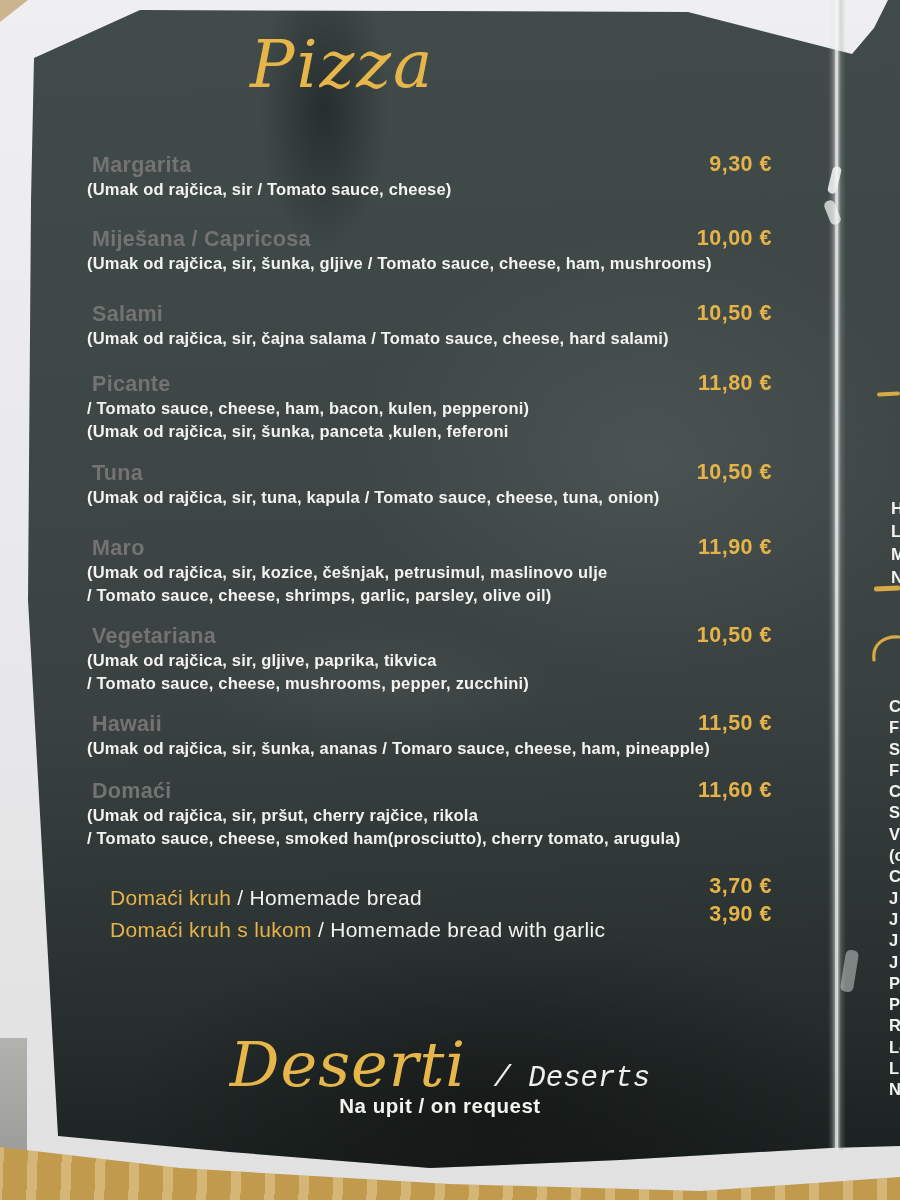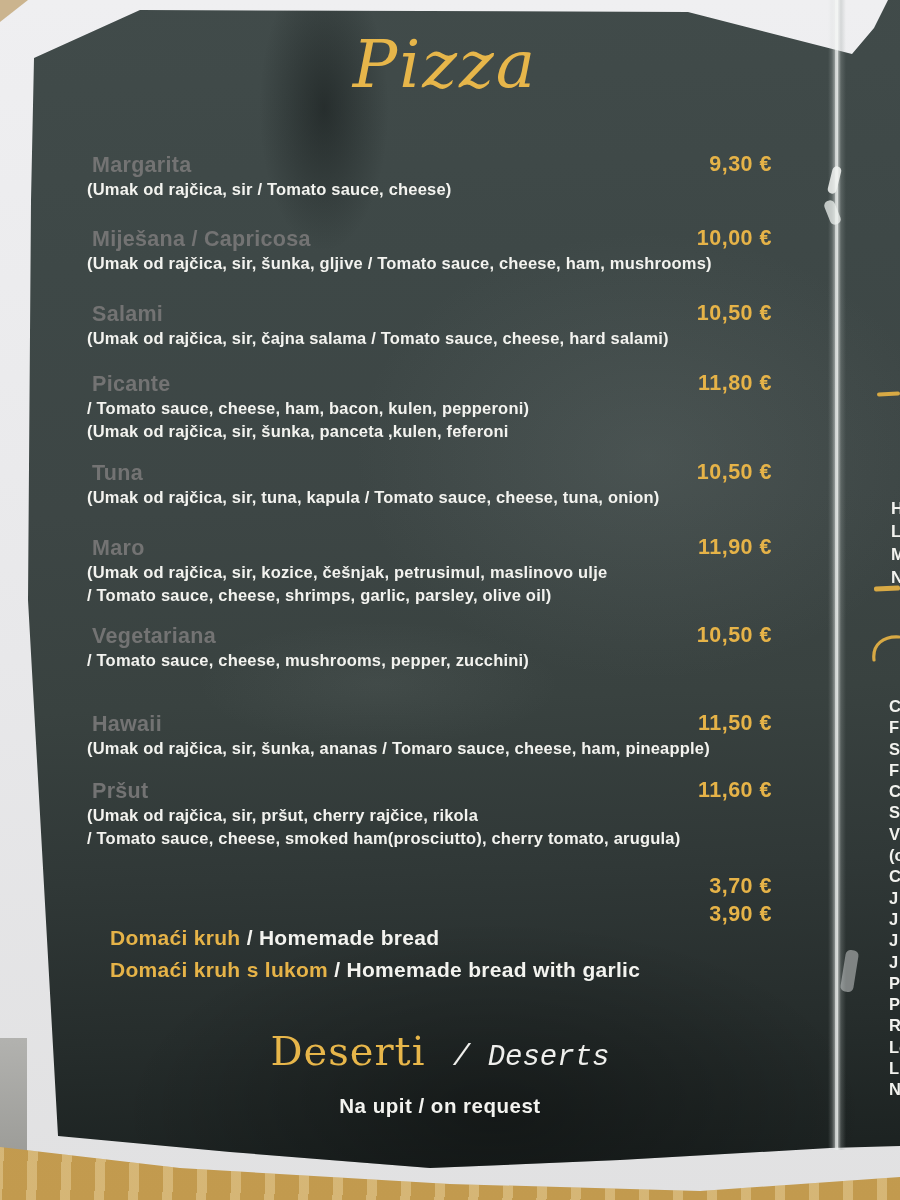--- a/index.html
+++ b/index.html
@@ -35,40 +35,40 @@
     background:linear-gradient(90deg, rgba(0,0,0,0) 0%, rgba(210,215,213,0.20) 22%,
       rgba(236,239,237,0.60) 44%, rgba(240,243,241,0.72) 52%,
       rgba(150,158,156,0.30) 72%, rgba(0,0,0,0) 100%); }
   .crease-core { left:835px; top:0; width:3px; height:1148px; background:rgba(246,248,246,0.55); }
   .scuff { background:rgba(242,244,242,0.85); border-radius:5px; }
   .scuff1 { left:830px; top:166px; width:9px; height:28px; transform:rotate(14deg); }
   .scuff2 { left:827px; top:200px; width:11px; height:25px; transform:rotate(-22deg); background:rgba(238,241,239,0.75); }
   .scuff3 { left:843px; top:950px; width:13px; height:42px; transform:rotate(9deg); background:rgba(232,236,234,0.45); }
 
   
-  .title { left:250px; top:26px; width:390px; text-align:center;
+  .title { left:250px; top:26px; width:390px; 
     font-family:"DejaVu Serif", serif; font-style:italic; font-size:66px;
     color:#e7b64a; letter-spacing:2px; }
 
   .mi { left:0; width:772px; position:absolute; }
   .mi-name { margin-left:92px; font-size:21.5px; font-weight:bold; color:#737373;
     letter-spacing:0.3px; line-height:25px; }
   .mi-desc { margin-left:87px; font-size:16.5px; font-weight:bold; color:#f3f3ef;
     letter-spacing:0.2px; line-height:22.5px; }
   .mi-price { position:absolute; right:0; top:-1px; font-size:21.5px; font-weight:bold;
     color:#e6b348; letter-spacing:0.5px; }
 
   .breads { left:0; top:0; width:772px; }
-  .bread-row { position:absolute; left:110px; white-space:nowrap; font-size:21px; font-weight:bold;margin-top:40px; }
+  .bread-row { position:absolute; left:110px; white-space:nowrap; font-size:21px; font-weight:normal; }
   .bread-hr { color:#e6b348; letter-spacing:0.3px; }
   .bread-en { color:#f3f3ef; letter-spacing:0.3px; }
   .bread-price { position:absolute; right:0; font-size:21.5px; font-weight:bold; color:#e6b348; letter-spacing:0.5px; }
 
   .deserts { left:200px; top:1028px; width:480px; text-align:center; white-space:nowrap; }
-  .deserts-hr { font-family:"DejaVu Serif", serif; font-size:40px;
+  .deserts-hr { font-family:"DejaVu Serif", serif; font-style:italic; font-size:62px;
     color:#e7b64a; letter-spacing:1px; }
   .deserts-en { font-family:Liberation Mono, monospace; font-style:italic; font-size:29px;
     color:#efefec; margin-left:10px; }
   .deserts-note { left:200px; top:1094px; width:480px; text-align:center;
     font-size:20.5px; font-weight:bold; color:#f3f3ef; letter-spacing:0.5px; }
 
   
   .edge-top { left:891px; top:497px; font-weight:bold; font-size:17px; color:#f2f2ee;
     line-height:23px; white-space:pre-line; }
   .edge-bottom { left:889px; top:696px; font-weight:bold; font-size:16.5px; color:#f2f2ee;
@@ -125,31 +125,32 @@
   <div class="mi-price">10,50 €</div>
 </div>
 <div class="mi" style="top:536px">
   <div class="mi-name">Maro</div>
   <div class="mi-desc">(Umak od rajčica, sir, kozice, češnjak, petrusimul, maslinovo ulje</div>
   <div class="mi-desc">/ Tomato sauce, cheese, shrimps, garlic, parsley, olive oil)</div>
   <div class="mi-price">11,90 €</div>
 </div>
 <div class="mi" style="top:624px">
   <div class="mi-name">Vegetariana</div>
+  <div class="mi-desc">(Umak od rajčica, sir, gljive, paprika, tikvica</div>
   <div class="mi-desc">/ Tomato sauce, cheese, mushrooms, pepper, zucchini)</div>
   <div class="mi-price">10,50 €</div>
 </div>
 <div class="mi" style="top:712px">
   <div class="mi-name">Hawaii</div>
   <div class="mi-desc">(Umak od rajčica, sir, šunka, ananas / Tomaro sauce, cheese, ham, pineapple)</div>
   <div class="mi-desc"></div>
   <div class="mi-price">11,50 €</div>
 </div>
 <div class="mi" style="top:779px">
-  <div class="mi-name">Pršut</div>
+  <div class="mi-name">Domaći</div>
   <div class="mi-desc">(Umak od rajčica, sir, pršut, cherry rajčice, rikola</div>
   <div class="mi-desc">/ Tomato sauce, cheese, smoked ham(prosciutto), cherry tomato, arugula)</div>
   <div class="mi-price">11,60 €</div>
 </div>
 
 <div class="layer breads">
   <div class="bread-price" style="top:874px">3,70 €</div>
   <div class="bread-price" style="top:902px">3,90 €</div>
   <div class="bread-row" style="top:886px">
     <span class="bread-hr">Domaći kruh</span><span class="bread-en"> / Homemade bread</span>

